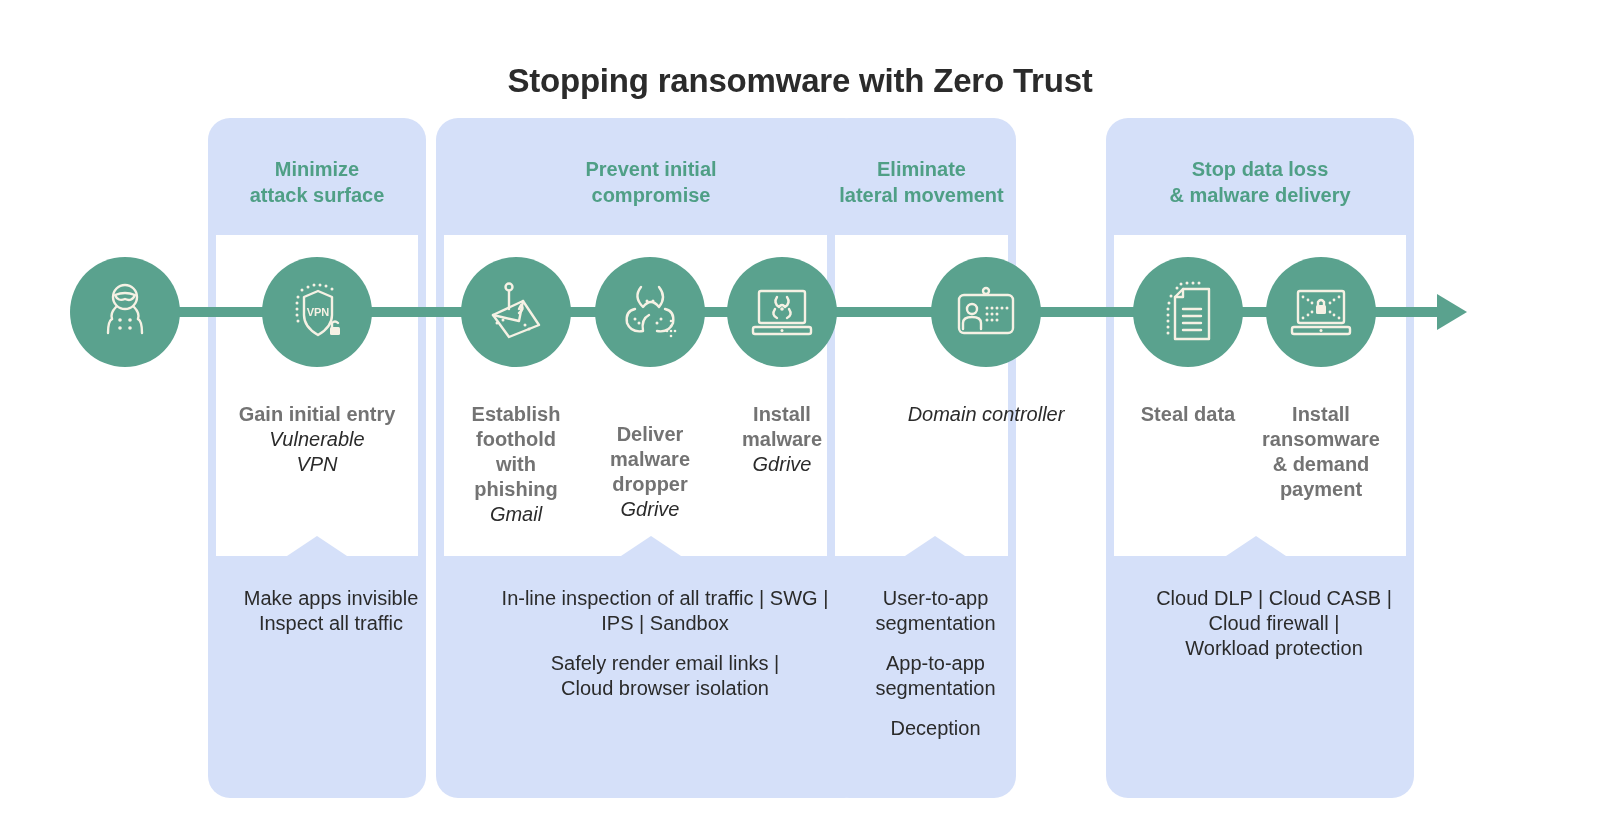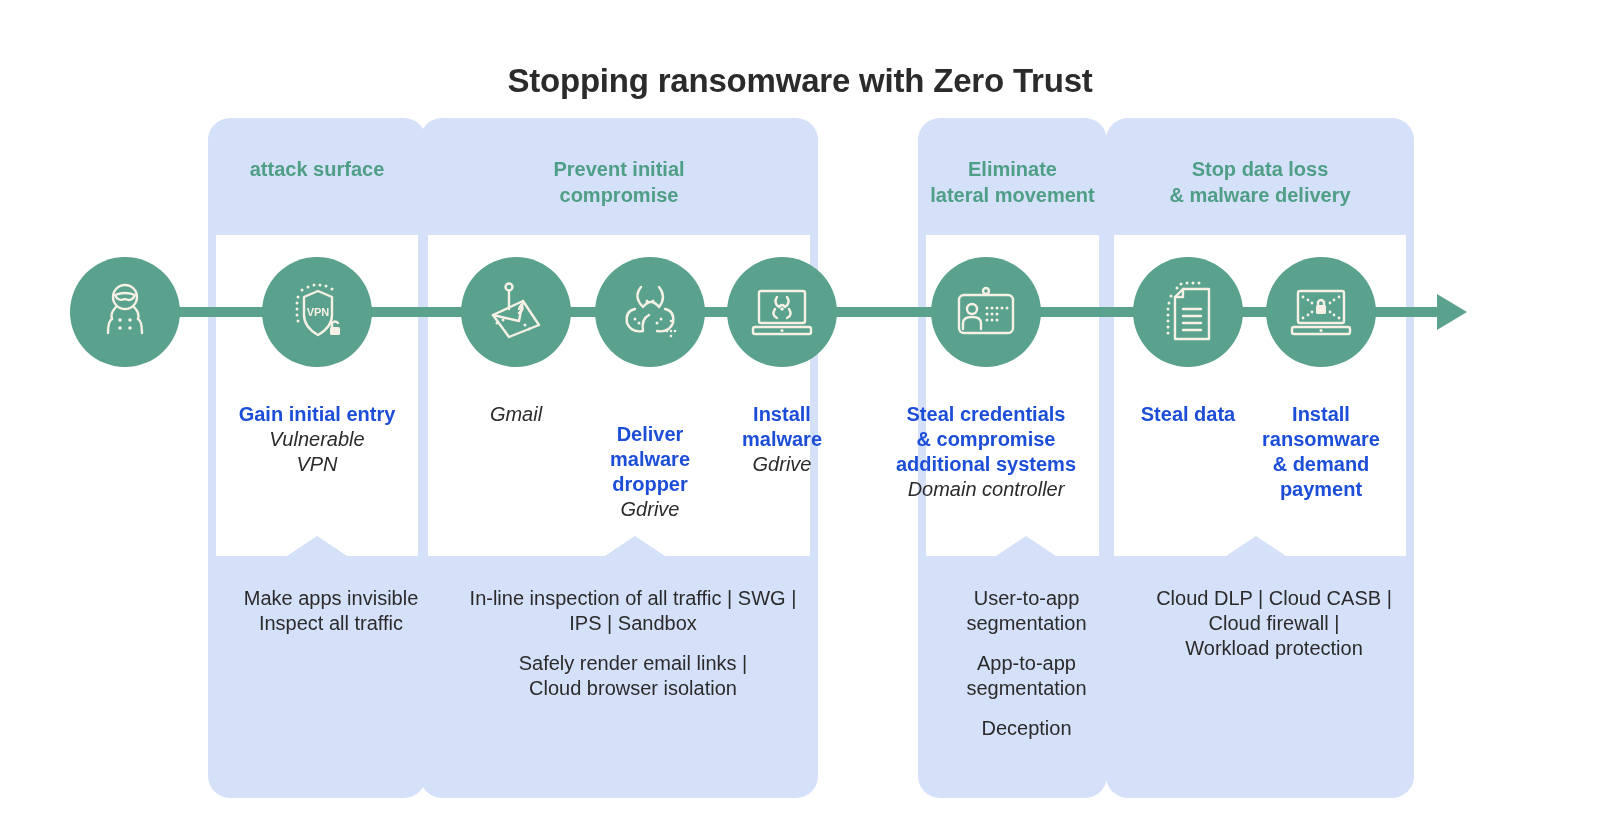--- a/index.html
+++ b/index.html
@@ -28,21 +28,21 @@
     }
     .controls {
       position: absolute; left: 0; right: 0; top: 468px; text-align: center;
       font-size: 20px; line-height: 25px; color: #2b2b2b; padding-left: 28px;
     }
     .controls p { margin: 0 0 15px 0; }
     .step {
       position: absolute; top: 402px; text-align: center; font-size: 20px; line-height: 25px;
       transform: translateX(-50%);
     }
-    .step .step-title { font-weight: bold; color: #1d4ed8; }
+    .step .step-title { font-weight: bold; color: #737373; }
     .step .step-sub { color: #2b2b2b; font-style: italic; }
     .timeline {
       position: absolute; left: 125px; top: 307px; width: 1325px; height: 10px; background: #5aa28e;
     }
     .arrowhead {
       position: absolute; left: 1437px; top: 294px; width: 0; height: 0;
       border-top: 18px solid transparent; border-bottom: 18px solid transparent;
       border-left: 30px solid #5aa28e;
     }
     .node {
@@ -54,54 +54,55 @@
     .ic { fill: none; stroke: #f6f1e4; stroke-width: 2.4; stroke-linecap: round; stroke-linejoin: round; }
     .icf { fill: #f6f1e4; stroke: none; }
   </style>
 </head>
 <body>
 
 <div class="title">Stopping ransomware with Zero Trust</div>
 
 <div class="panel" style="left:208px; width:218px;">
   <div class="panel-heading">
+    <div>Minimize</div>
     <div>attack surface</div>
   </div>
   <div class="card">
     <div class="card-notch" style="left:101px;"></div>
   </div>
   <div class="controls">
     <p>
       <span>Make apps invisible</span><br>
       <span>Inspect all traffic</span>
     </p>
   </div>
 </div>
 
-<div class="panel" style="left:420px; width:398px;">
+<div class="panel" style="left:436px; width:430px;">
   <div class="panel-heading">
     <div>Prevent initial</div>
     <div>compromise</div>
   </div>
   <div class="card">
     <div class="card-notch" style="left:207px;"></div>
   </div>
   <div class="controls">
     <p>
       <span>In-line inspection of all traffic | SWG |</span><br>
       <span>IPS | Sandbox</span>
     </p>
     <p>
       <span>Safely render email links |</span><br>
       <span>Cloud browser isolation</span>
     </p>
   </div>
 </div>
 
-<div class="panel" style="left:918px; width:189px;text-decoration:underline;">
+<div class="panel" style="left:827px; width:189px;text-decoration:underline;">
   <div class="panel-heading">
     <div>Eliminate</div>
     <div>lateral movement</div>
   </div>
   <div class="card">
     <div class="card-notch" style="left:100px;"></div>
   </div>
   <div class="controls">
     <p>
       <span>User-to-app</span><br>
@@ -279,20 +280,26 @@
 
 <div class="step" style="left:317px;">
   <div class="step-title"><span>Gain initial entry</span></div>
   <div class="step-sub">
     <span>Vulnerable</span><br>
     <span>VPN</span>
   </div>
 </div>
 
 <div class="step" style="left:516px;">
+  <div class="step-title">
+    <span>Establish</span><br>
+    <span>foothold</span><br>
+    <span>with</span><br>
+    <span>phishing</span>
+  </div>
   <div class="step-sub"><span>Gmail</span></div>
 </div>
 
 <div class="step" style="left:650px;margin-top:20px;">
   <div class="step-title">
     <span>Deliver</span><br>
     <span>malware</span><br>
     <span>dropper</span>
   </div>
   <div class="step-sub"><span>Gdrive</span></div>
@@ -300,25 +307,20 @@
 
 <div class="step" style="left:782px;">
   <div class="step-title">
     <span>Install</span><br>
     <span>malware</span>
   </div>
   <div class="step-sub"><span>Gdrive</span></div>
 </div>
 
 <div class="step" style="left:986px; white-space:nowrap;">
-  <div class="step-title">
-    <span>Steal credentials</span><br>
-    <span>&amp; compromise</span><br>
-    <span>additional systems</span>
-  </div>
   <div class="step-sub"><span>Domain controller</span></div>
 </div>
 
 <div class="step" style="left:1188px; white-space:nowrap;">
   <div class="step-title"><span>Steal data</span></div>
 </div>
 
 <div class="step" style="left:1321px; white-space:nowrap;">
   <div class="step-title">
     <span>Install</span><br>

